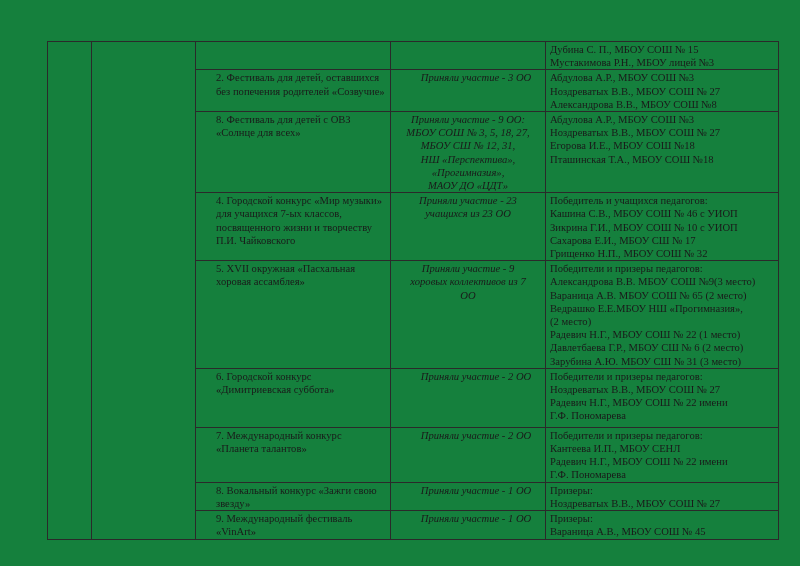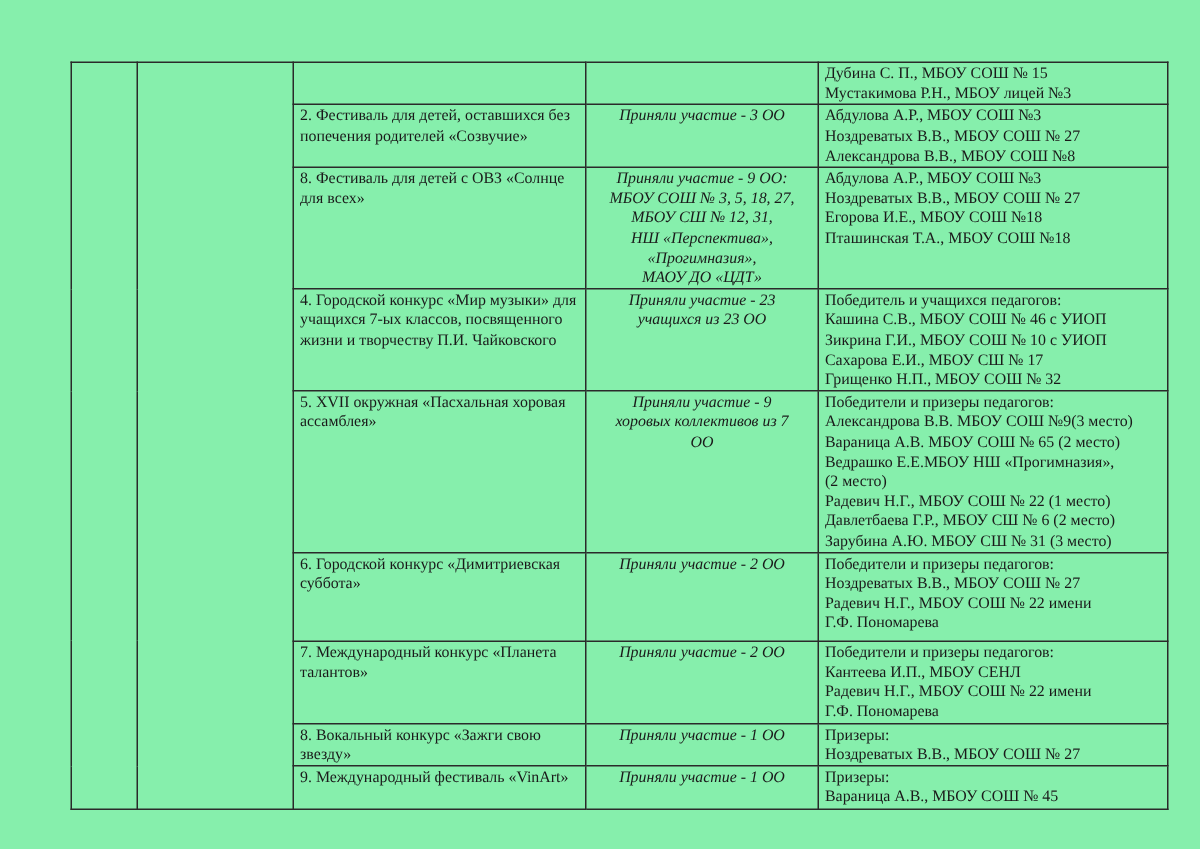--- a/index.html
+++ b/index.html
@@ -1,29 +1,29 @@
 <!DOCTYPE html>
 <html><head>
   <meta charset="utf-8">
   <style>
     html, body { margin: 0; padding: 0; background: #ffffff; }
     body { width: 800px; height: 566px; position: relative; overflow: hidden;
            font-family: "Liberation Serif", serif; color: #1a1a1a; }
-    .page { position: absolute; left: 0; top: 0; width: 800px; height: 566px; background: #86efac; }
+    .page { position: absolute; left: 0; top: 0; width: 800px; height: 566px; background: #15803d; }
     table.doc-table { position: absolute; left: 47px; top: 41px; border-collapse: collapse;
            table-layout: fixed; width: 731px; }
     .doc-table td { border: 1px solid #2a2a2a; vertical-align: top; padding: 1px 4px 0 4px;
            font-size: 10.6px; line-height: 13.2px; }
     .doc-table td.c-num { width: 43px; padding: 0; }
     .doc-table td.c-dir { width: 103px; padding: 0; }
     .doc-table td.c-event { width: 186px; }
     .doc-table td.c-part { width: 146px; text-align: center; font-style: italic; }
     .doc-table td.c-res { width: 224px; }
     .line { display: block; white-space: nowrap; }
-    .wrap { display: block; }
+    .wrap { display: block; margin-left: 16px; }
   </style>
 </head>
 <body>
 
 <div class="page">
   <table class="doc-table">
     <tbody>
 
       <tr style="height:27px">
         <td class="c-num" rowspan="9"></td>

